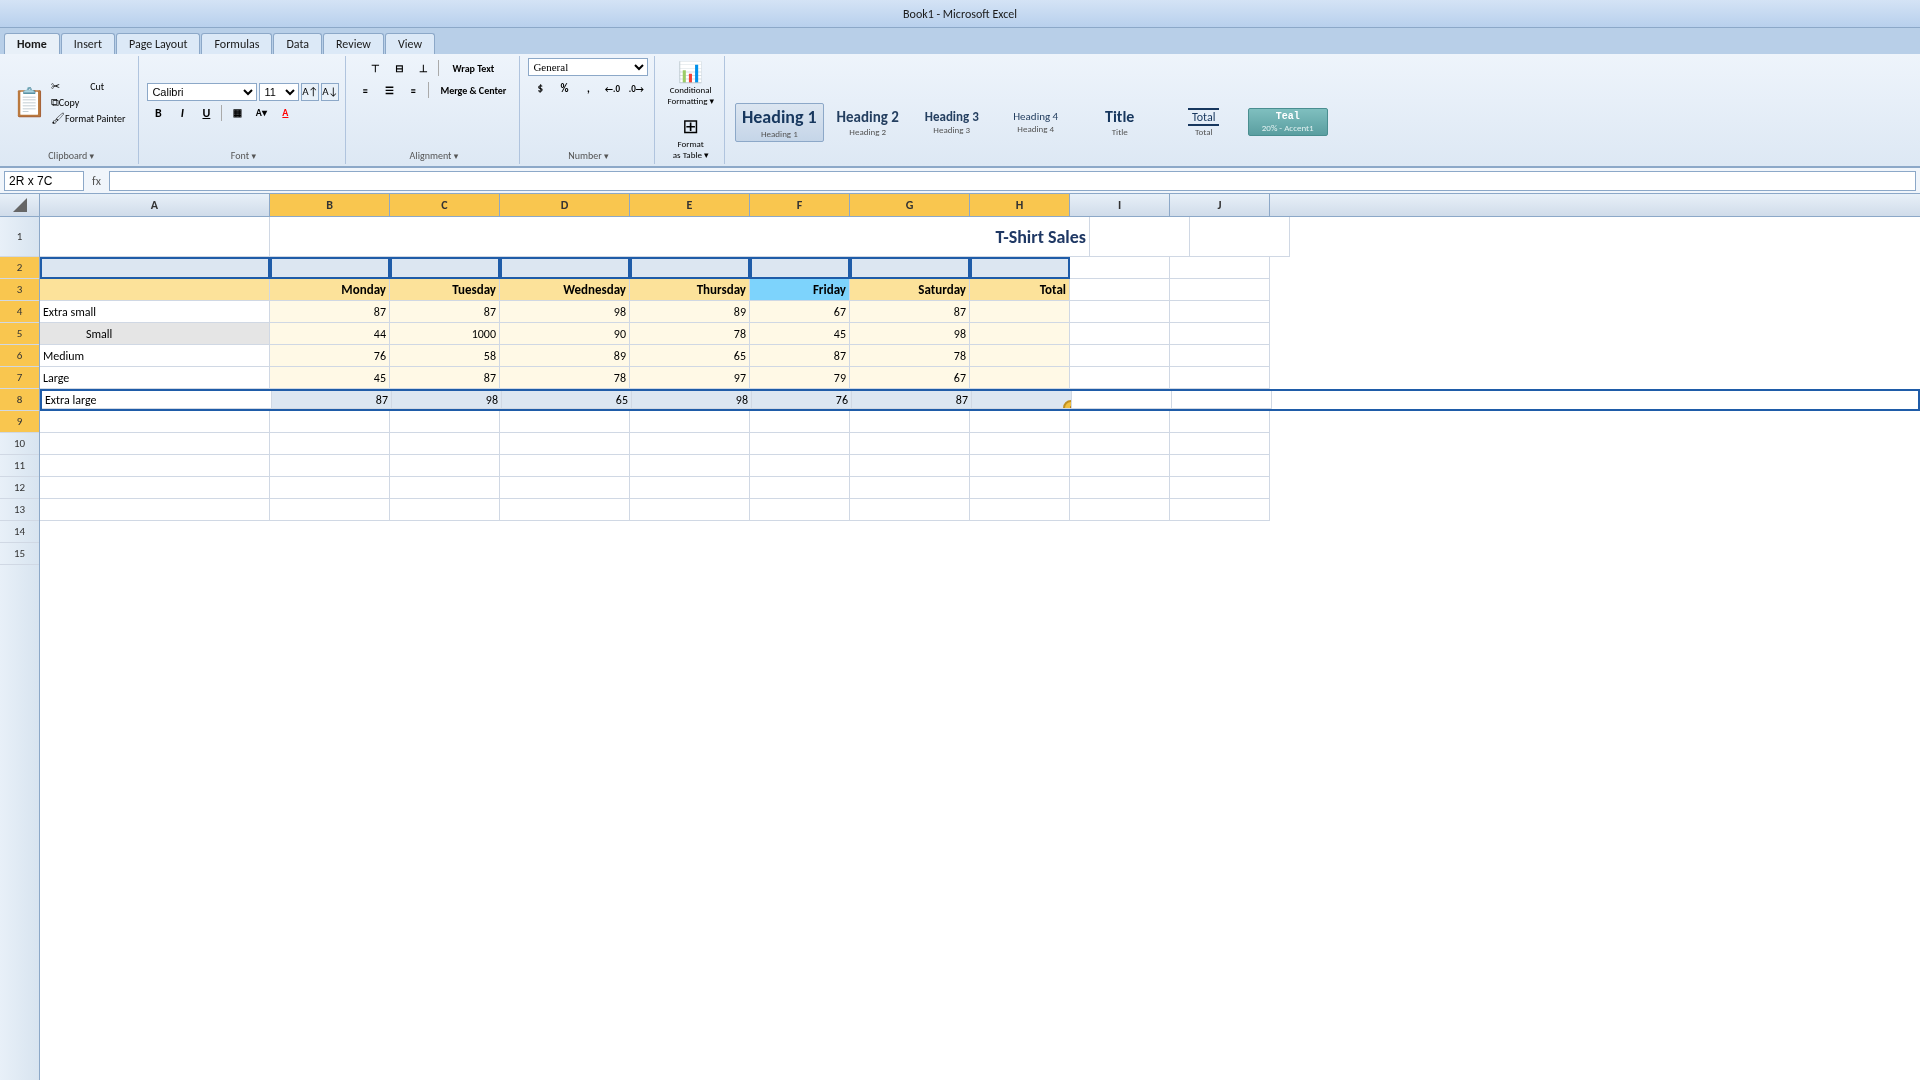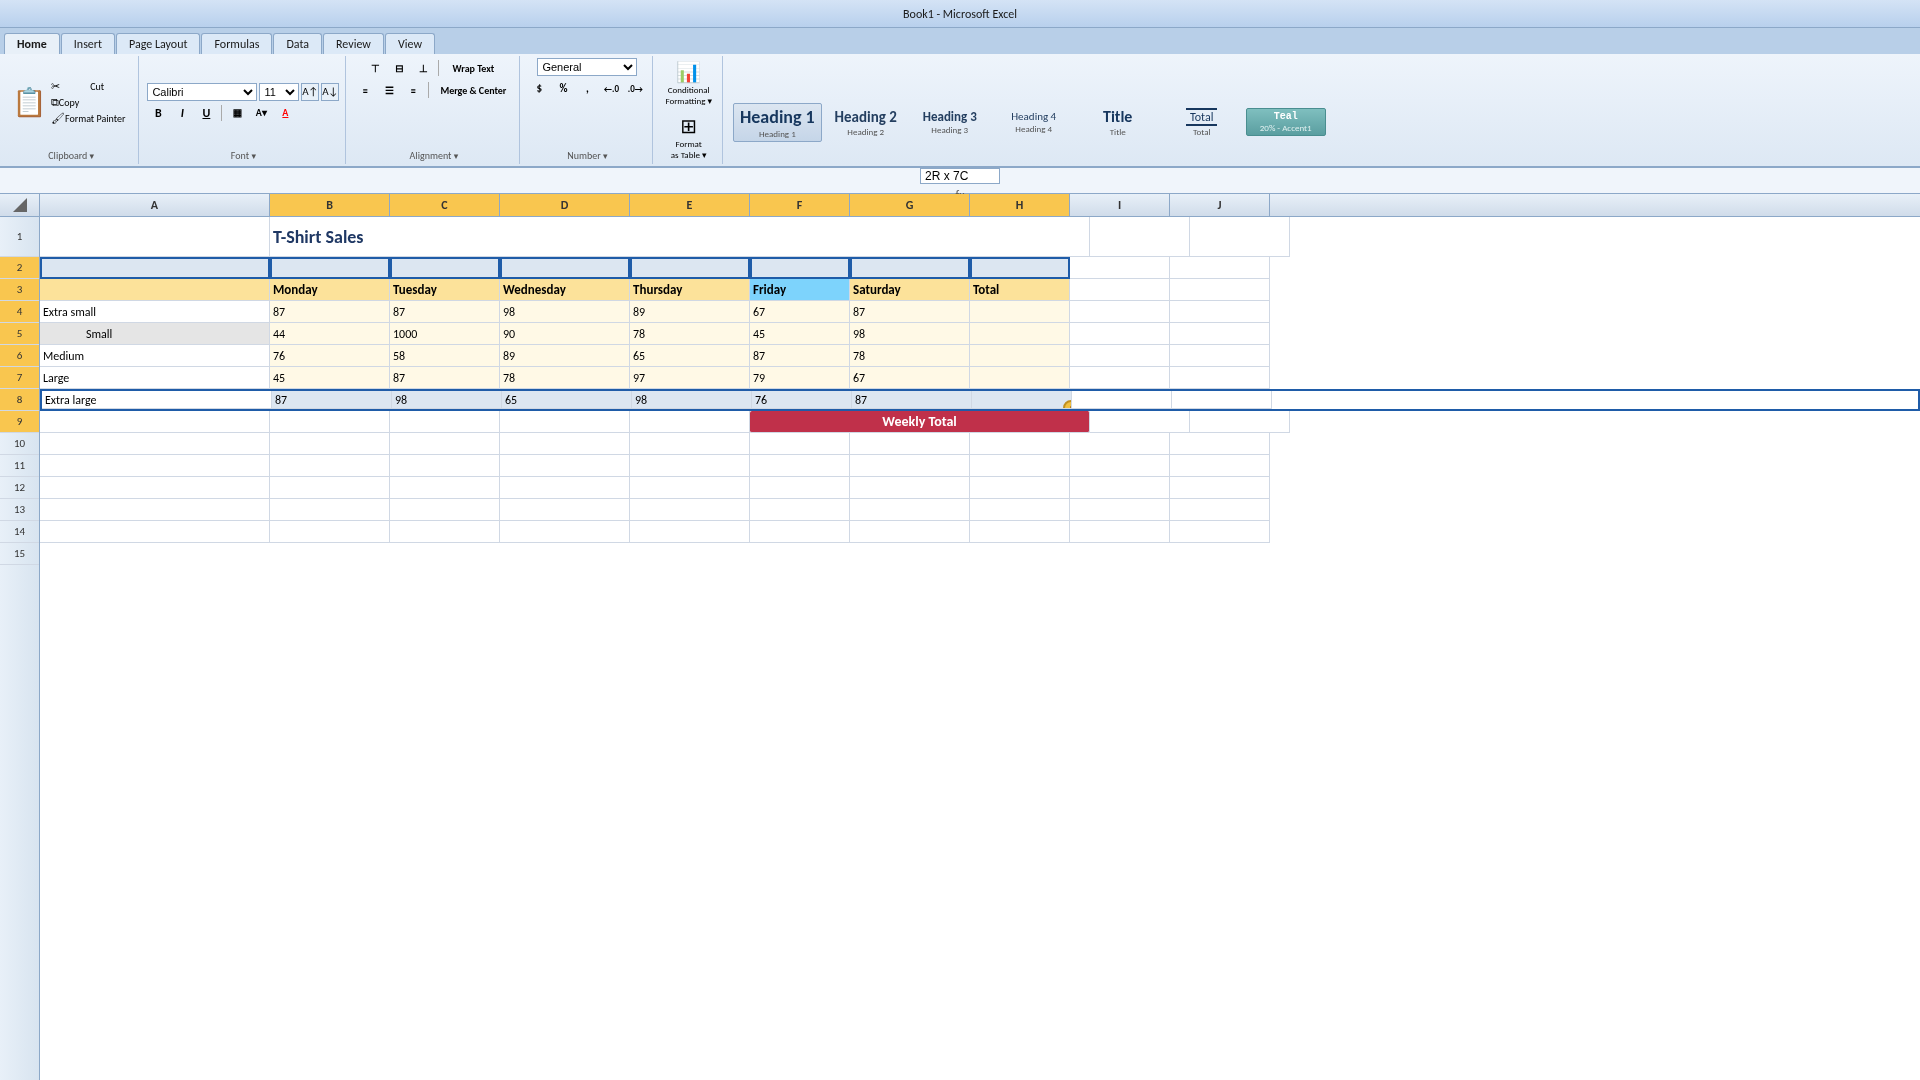--- a/index.html
+++ b/index.html
@@ -200,21 +200,20 @@
 
     
     .formula-bar {
       display: flex;
       align-items: center;
       height: 26px;
       background: #f0f5fb;
       border-bottom: 1px solid #8ca8c8;
       padding: 0 4px;
       gap: 4px;
-      flex-direction: column;
     }
 
     .cell-ref {
       width: 80px;
       height: 20px;
       border: 1px solid #8ca8c8;
       padding: 0 4px;
       font-size: 12px;
       background: white;
     }
@@ -320,21 +319,21 @@
     .col-c { width: 110px; min-width: 110px; }
     .col-d { width: 130px; min-width: 130px; }
     .col-e { width: 120px; min-width: 120px; }
     .col-f { width: 100px; min-width: 100px; }
     .col-g { width: 120px; min-width: 120px; }
     .col-h { width: 100px; min-width: 100px; }
     .col-i { width: 100px; min-width: 100px; }
     .col-j { width: 100px; min-width: 100px; }
 
     
-    .cell-center { justify-content: flex-start; }
+    .cell-center { justify-content: flex-end; }
     .cell-bold { font-weight: bold; }
     .cell-title { font-size: 18px; font-weight: bold; color: #1f3864; }
 
     
     .row-header .cell {
       background: #fce29a;
       font-weight: bold;
       font-size: 13px;
     }
 
@@ -460,21 +459,21 @@
           <div class="format-btn" style="font-size:10px;">≡</div>
           <div style="width:1px;height:16px;background:#aaa;margin:0 2px;"></div>
           <div class="format-btn" style="font-size:10px;width:80px;">Merge &amp; Center</div>
         </div>
       </div>
       <div class="ribbon-group-label">Alignment <span style="font-size:9px;">▾</span></div>
     </div>
 
     <div class="ribbon-group">
       <div class="ribbon-group-content" style="flex-direction:column;gap:2px;">
-        <select class="font-select" style="width:100px;">
+        <select class="font-select" style="width:120px;font-family:Liberation Serif, serif;">
           <option>General</option>
         </select>
         <div class="font-row">
           <div class="format-btn" style="font-size:11px;">$</div>
           <div class="format-btn" style="font-size:11px;">%</div>
           <div class="format-btn" style="font-size:11px;">,</div>
           <div class="format-btn" style="font-size:9px;">←.0</div>
           <div class="format-btn" style="font-size:9px;">.0→</div>
         </div>
       </div>
@@ -696,32 +695,20 @@
         <div class="cell col-f cell-center" style="background:#dce6f1;">76</div>
         <div class="cell col-g cell-center" style="background:#dce6f1;">87</div>
         <div class="cell col-h cell-center cursor-cell" style="background:#dce6f1; position:relative;">
           <div class="cursor-dot">+</div>
         </div>
         <div class="cell col-i" style="background:white;"></div>
         <div class="cell col-j" style="background:white;"></div>
       </div>
 
 
-      <div class="grid-row">
-        <div class="cell col-a" style="background:white;"></div>
-        <div class="cell col-b" style="background:white;"></div>
-        <div class="cell col-c" style="background:white;"></div>
-        <div class="cell col-d" style="background:white;"></div>
-        <div class="cell col-e" style="background:white;"></div>
-        <div class="cell col-f cell-weekly" style="min-width:340px; width:340px; justify-content:center; background:#c0304a; color:white; font-weight:bold; font-size:15px; border-radius:2px;">
-          <span>Weekly Total</span>
-        </div>
-        <div class="cell col-i" style="background:white;"></div>
-        <div class="cell col-j" style="background:white;"></div>
-      </div>
 
       <div class="grid-row">
         <div class="cell col-a cell-empty"></div>
         <div class="cell col-b cell-empty"></div>
         <div class="cell col-c cell-empty"></div>
         <div class="cell col-d cell-empty"></div>
         <div class="cell col-e cell-empty"></div>
         <div class="cell col-f cell-empty"></div>
         <div class="cell col-g cell-empty"></div>
         <div class="cell col-h cell-empty"></div>

